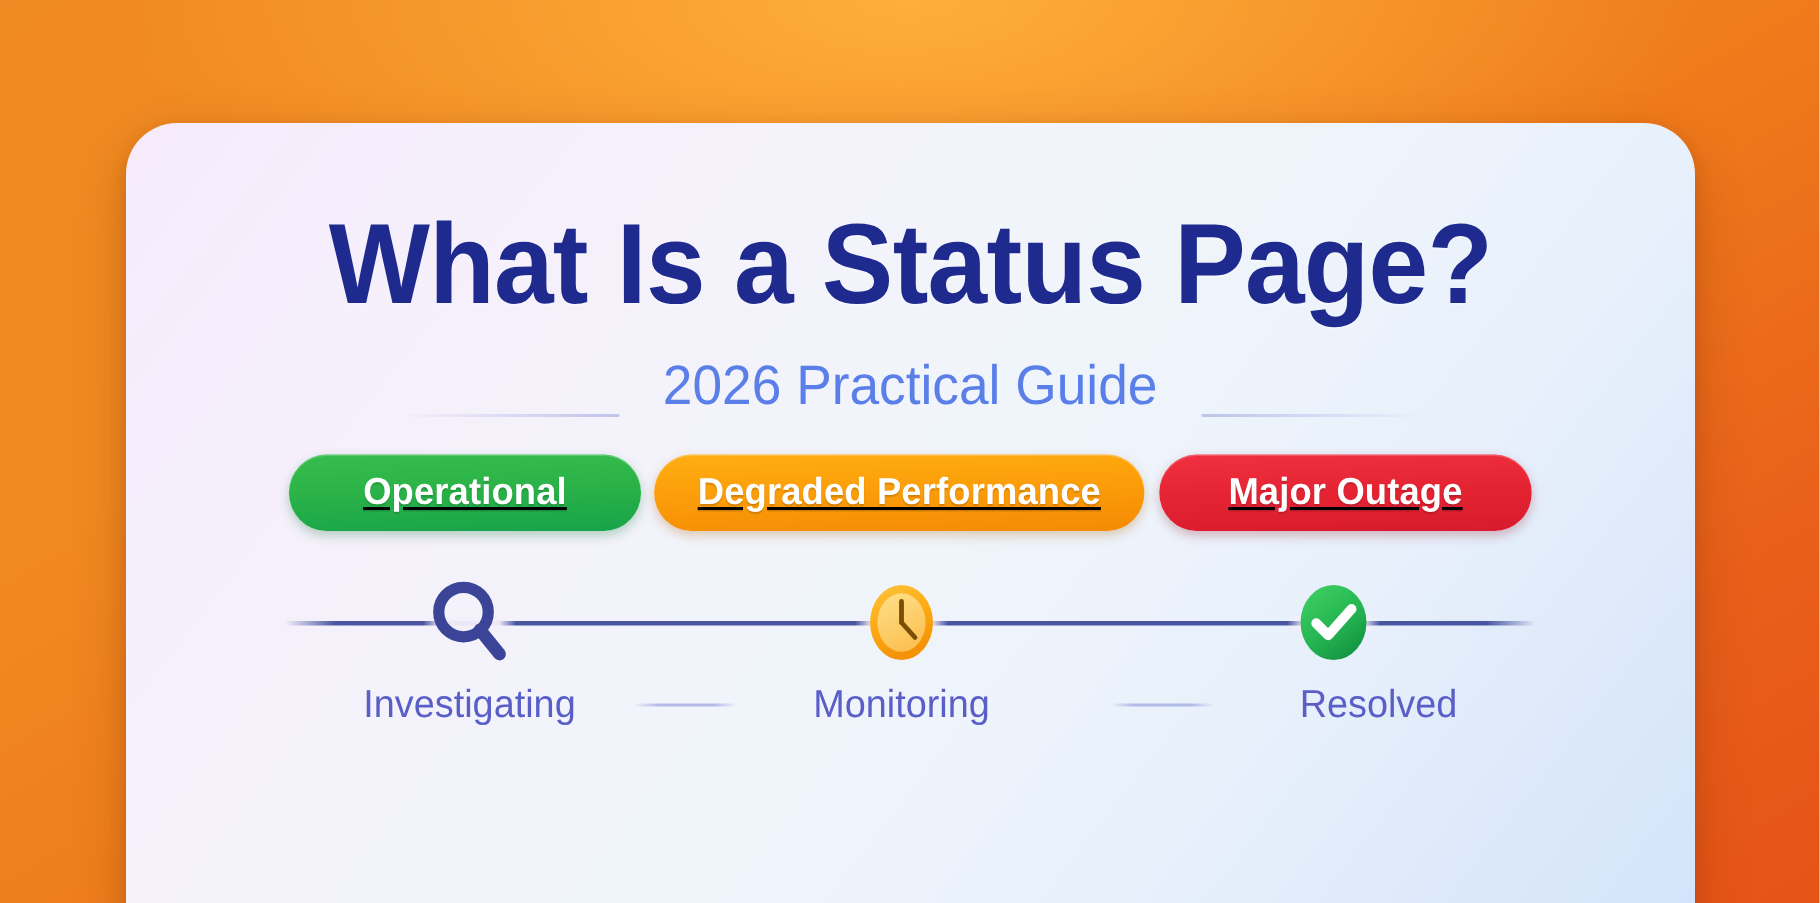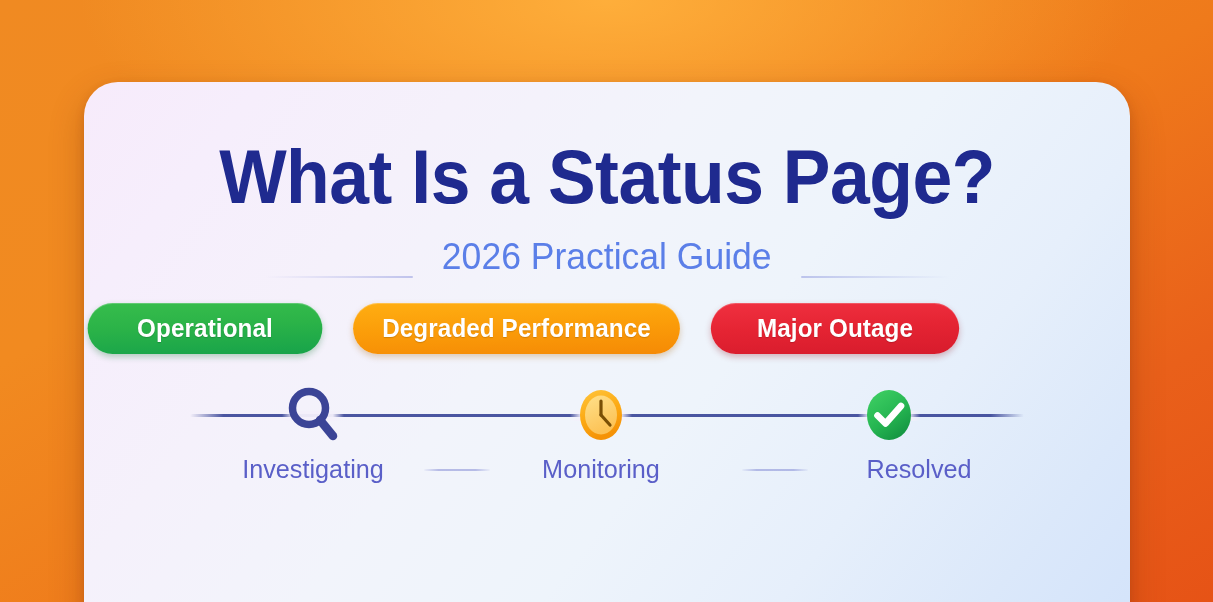--- a/index.html
+++ b/index.html
@@ -95,23 +95,23 @@
     white-space: nowrap;
     transform: scaleX(0.96);
   }
 
   
   .pills {
     position: absolute;
     left: 0; right: 0;
     top: 221px;
     display: flex;
-    justify-content: flex-start;
+    justify-content: center;
     align-items: center;
-    gap: 22px;
+    text-decoration: underline;
   }
   .pill {
     height: 51px;
     border-radius: 26px;
     display: flex;
     align-items: center;
     justify-content: center;
     padding: 0 30px;
     color: #ffffff;
     font-size: 25px;

